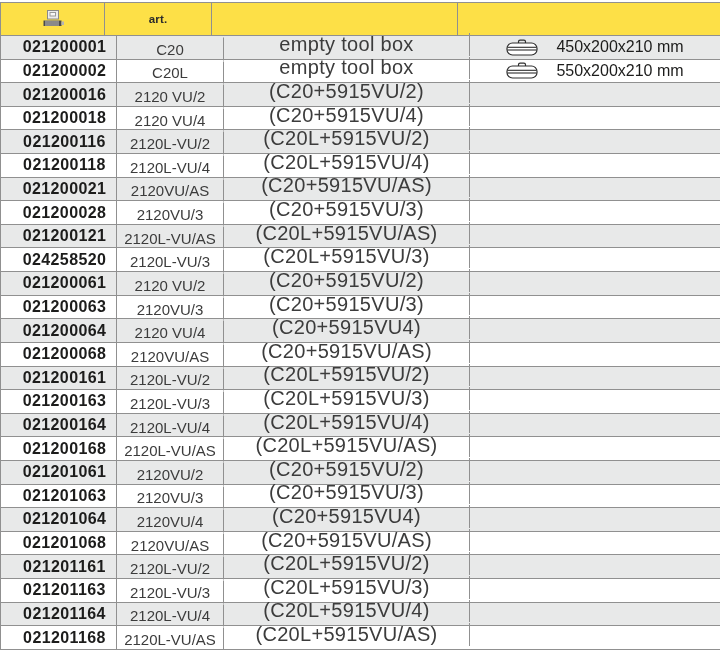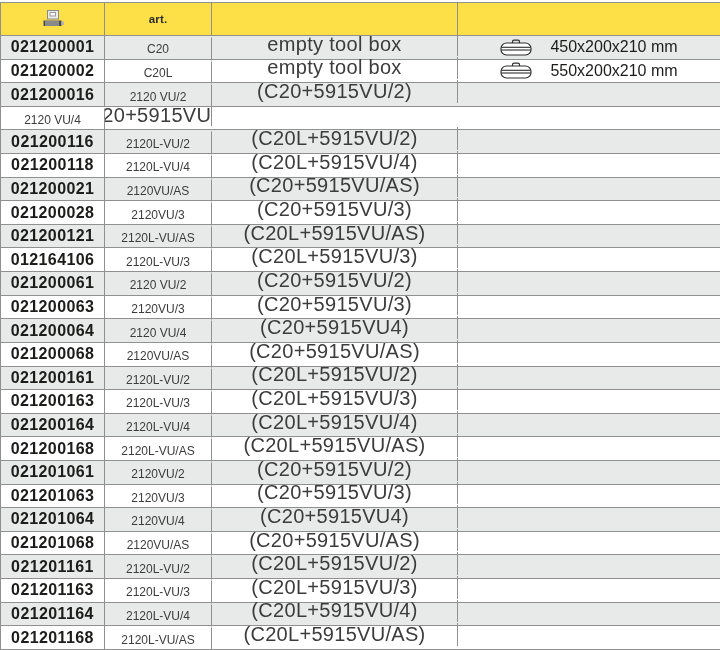--- a/index.html
+++ b/index.html
@@ -27,32 +27,33 @@
   .thead{
     height:33px;
     box-sizing:border-box;
     border-bottom:1px solid var(--line);
     background:#fde047;
   }
   .trow{
     height:23.615px;
     box-sizing:border-box;
     border-bottom:1px solid var(--line);
+    padding-left:12px;
   }
   .trow.alt{background:var(--alt);}
   .cell{
     display:flex;align-items:center;justify-content:center;
     overflow:hidden;white-space:nowrap;
   }
   .b-r{border-right:1px solid var(--line);}
   .code-cell{
     font-weight:bold;font-size:16px;color:var(--ink);letter-spacing:.4px;
   }
   .art-cell{
-    font-size:12px;color:var(--soft);transform:translateY(1.5px);
+    font-size:15px;color:var(--soft);transform:translateY(1.5px);
   }
   .desc-cell{
     font-size:20px;color:var(--soft);letter-spacing:.3px;transform:translateY(-3px);
   }
   .dim-cell{
     font-size:16px;color:var(--ink);gap:18px;
   }
   .dim-cell .dim-text:empty{display:none;}
   .hdr-art{
     font-size:11.5px;font-weight:bold;color:#2b2b2b;letter-spacing:.2px;
@@ -120,20 +121,21 @@
     <div class="cell b-r art-cell">2120 VU/2</div>
     <div class="cell b-r desc-cell">(C20+5915VU/2)</div>
     <div class="cell dim-cell">
       
       
       
     </div>
   </div>
 
   <div class="trow grid">
+    <div class="cell b-r code-cell">021200018</div>
     <div class="cell b-r art-cell">2120 VU/4</div>
     <div class="cell b-r desc-cell">(C20+5915VU/4)</div>
     <div class="cell dim-cell">
       
       
       
     </div>
   </div>
 
   <div class="trow grid alt">
@@ -185,21 +187,21 @@
     <div class="cell b-r art-cell">2120L-VU/AS</div>
     <div class="cell b-r desc-cell">(C20L+5915VU/AS)</div>
     <div class="cell dim-cell">
       
       
       
     </div>
   </div>
 
   <div class="trow grid">
-    <div class="cell b-r code-cell">012164106</div>
+    <div class="cell b-r code-cell">024258520</div>
     <div class="cell b-r art-cell">2120L-VU/3</div>
     <div class="cell b-r desc-cell">(C20L+5915VU/3)</div>
     <div class="cell dim-cell">
       
       
       
     </div>
   </div>
 
   <div class="trow grid alt">

